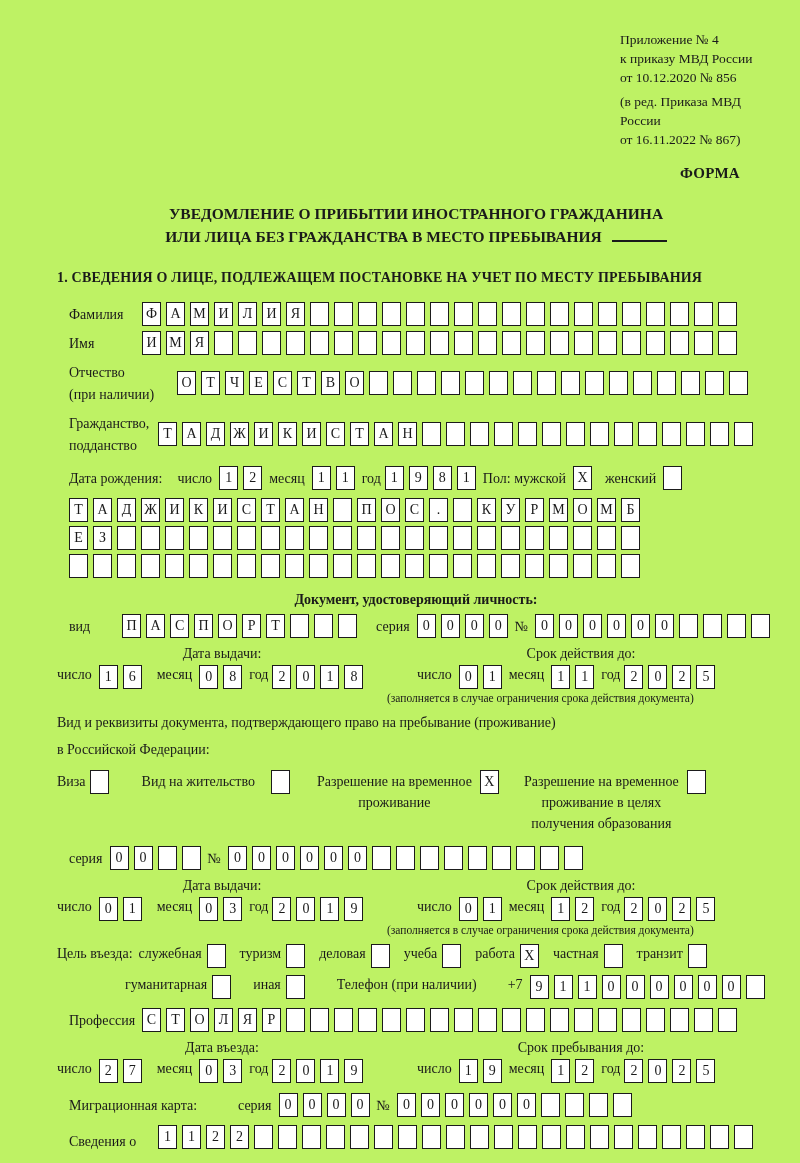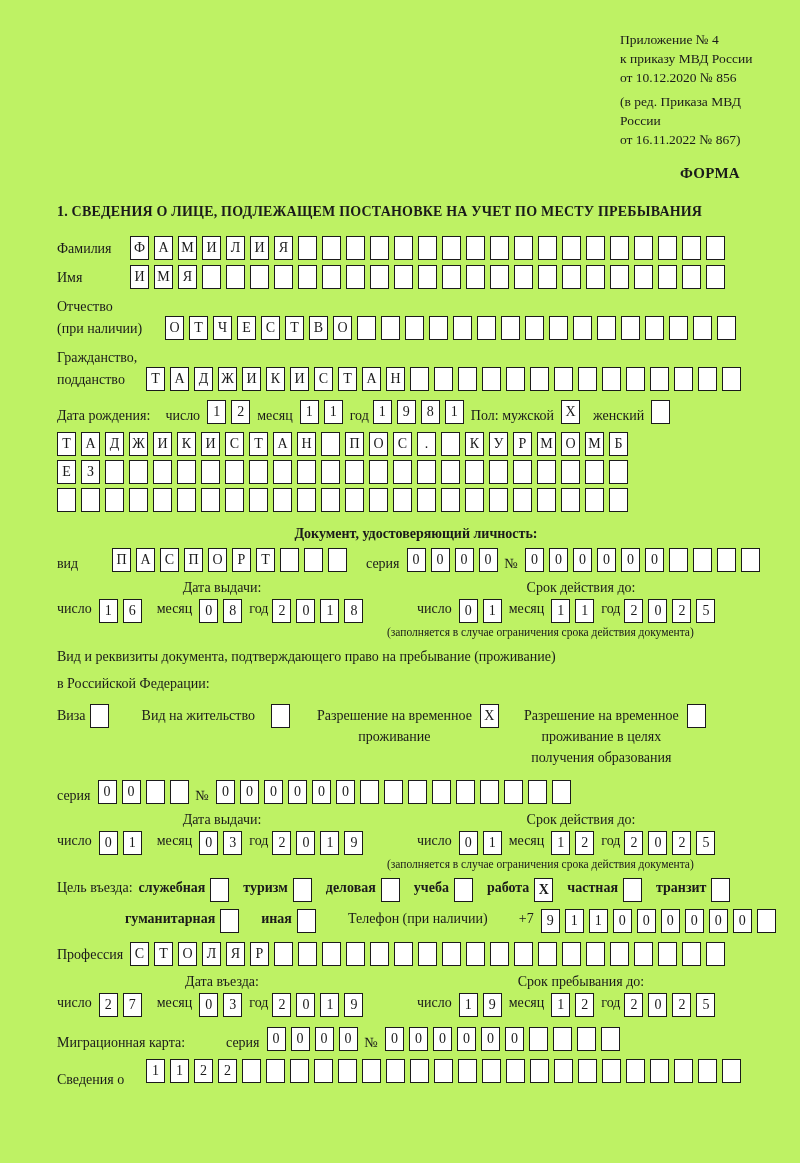--- a/index.html
+++ b/index.html
@@ -12,21 +12,21 @@
   .hdr .gap{margin-top:5px;}
   .forma{margin-top:16px; text-align:right; padding-right:35px;
          font-weight:bold; font-size:15px; letter-spacing:.3px;}
 
   
   .title{margin-top:20px; text-align:center; font-weight:bold; font-size:15.5px; line-height:23px;}
   .blank-line{display:inline-block; width:55px; border-bottom:2px solid #1a1a1a; margin-left:10px;}
   .sec-heading{margin-top:22px; font-weight:bold; font-size:14px; letter-spacing:.2px;}
 
   
-  .frow{display:flex; align-items:flex-end; margin-top:5px;}
+  .frow{display:flex; align-items:center; margin-top:5px;margin-left:12px;}
   .lab{font-size:14px; line-height:22px; flex:none; padding-top:2px;}
   .lab-a{width:73px;}
   .lab-b{width:108px;}
   .lab-c{width:89px;}
   .cells{display:inline-flex; flex:none; align-items:center;}
   .box{display:inline-flex; flex:none; align-items:center; justify-content:center;
        width:17px; height:22px; border:1.5px solid #1b1b1b; margin-right:5px;
        font-size:14px; line-height:22px; background:#fff;}
   .stack > .cells{display:flex; margin-bottom:4px;}
   .ilab{font-size:14px; margin:0 7px 0 2px; padding-top:2px; white-space:nowrap;}
@@ -46,37 +46,43 @@
 
   
   .permit-line{font-size:14px; margin-top:8px; line-height:22px;}
   .permits{display:flex; align-items:flex-start; margin-top:8px;}
   .permit{display:flex; align-items:flex-start;font-family:Liberation Serif, serif;}
   .permit .plab{font-size:14px; line-height:21px; text-align:center; padding-top:2px;}
   .permit .cells{margin-left:8px; margin-top:1px;}
 
   
   .purpose{display:flex; align-items:flex-start; margin-top:8px; flex-wrap:nowrap;}
-  .opt{display:inline-flex; align-items:flex-start; margin-right:9px;font-weight:bold;}
+  .opt{display:inline-flex; align-items:flex-start; margin-right:9px;}
   .opt .olab{font-size:14px; padding-top:2px; margin-right:5px; white-space:nowrap;}
 </style>
 </head>
 <body>
 
 <div class="page">
 
   <div class="hdr">
     <div>Приложение № 4</div>
     <div>к приказу МВД России</div>
     <div>от 10.12.2020 № 856</div>
     <div class="gap">(в ред. Приказа МВД России</div>
     <div>от 16.11.2022 № 867)</div>
   </div>
   <div class="forma">ФОРМА</div>
 
+  <div class="title">
+    <div>УВЕДОМЛЕНИЕ О ПРИБЫТИИ ИНОСТРАННОГО ГРАЖДАНИНА</div>
+    <div>
+      <span>ИЛИ ЛИЦА БЕЗ ГРАЖДАНСТВА В МЕСТО ПРЕБЫВАНИЯ</span><span class="blank-line"></span>
+    </div>
+  </div>
 
   <div class="sec-heading">1. СВЕДЕНИЯ О ЛИЦЕ, ПОДЛЕЖАЩЕМ ПОСТАНОВКЕ НА УЧЕТ ПО МЕСТУ ПРЕБЫВАНИЯ</div>
 
   <div class="frow" style="margin-top:16px;">
     <div class="lab lab-a">Фамилия</div>
     <div class="cells">
         <span class="box">Ф</span>
         <span class="box">А</span>
         <span class="box">М</span>
         <span class="box">И</span>

